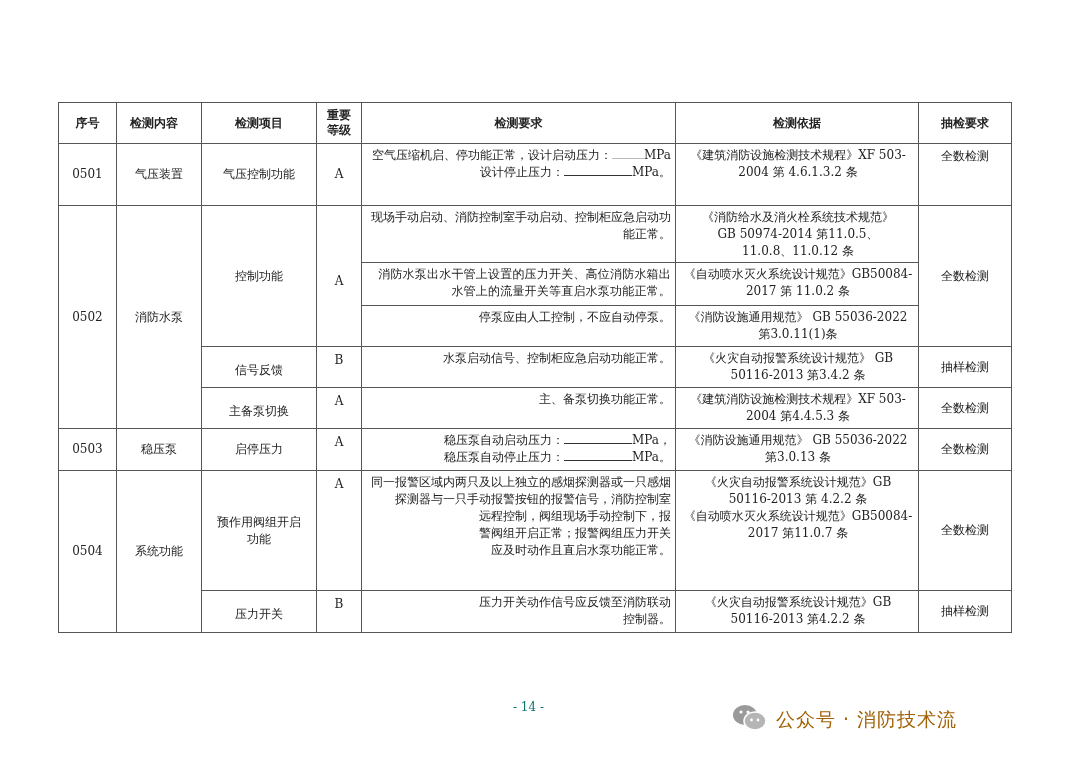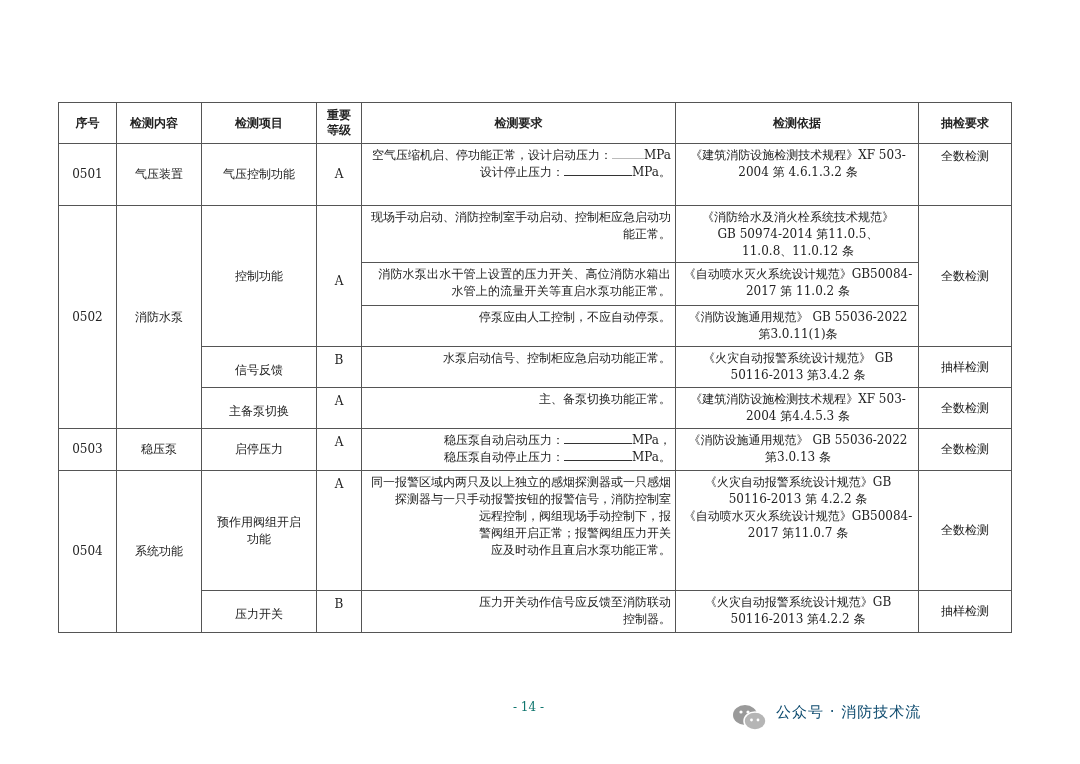--- a/index.html
+++ b/index.html
@@ -12,22 +12,22 @@
                font-size:12px; line-height:17px; }
   th { font-weight:bold; text-align:center; font-size:12.5px; }
   .c { text-align:center; }
   .top { vertical-align:top !important; padding-top:4px !important; }
   .req { text-align:right; padding:3px 4px 0 6px !important; vertical-align:top !important; }
   .basis { text-align:center; padding:3px 4px 0 6px !important; vertical-align:top !important; }
   .lvl { text-align:center; vertical-align:top !important; padding-top:5px !important; }
   .blank { display:inline-block; border-bottom:1px solid #333; height:11px; vertical-align:baseline; } .b60 { width:68px; }
   .indent { padding-left:28px; }
   .footer { position:absolute; left:513px; top:700px; font-size:12px; color:#0f766e; }
-  .wm { position:absolute; left:732px; top:703px; display:flex; align-items:flex-start;
-        color:#0c4a6e; font-family:"DejaVu Sans","Liberation Sans",sans-serif; font-size:15px; letter-spacing:1px; }
+  .wm { position:absolute; left:732px; top:703px; display:flex; align-items:flex-end;
+        color:#a16207; font-family:"DejaVu Sans","Liberation Sans",sans-serif; font-size:19px; letter-spacing:1px; }
   .wm svg { margin-right:8px; }
 </style>
 </head>
 <body>
 
 <div class="page">
 
 <table class="grid">
   <colgroup>
     <col style="width:58px">

